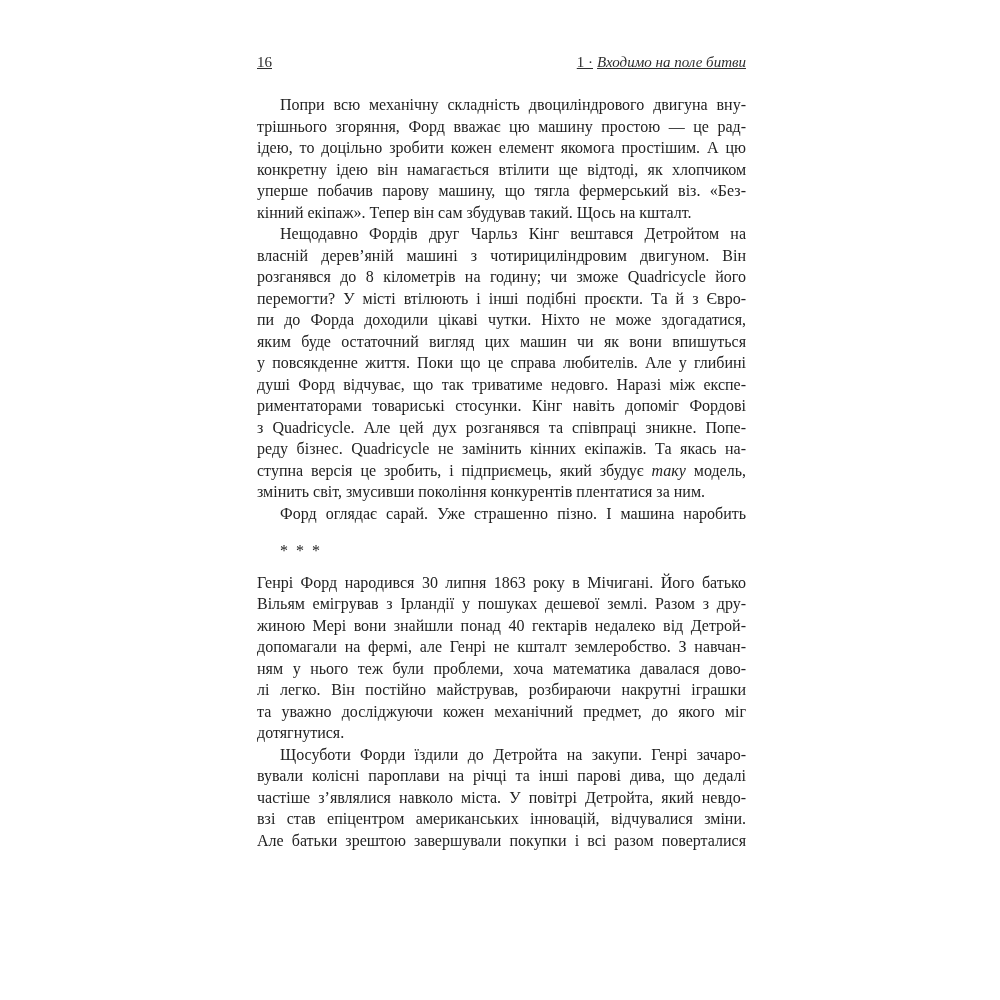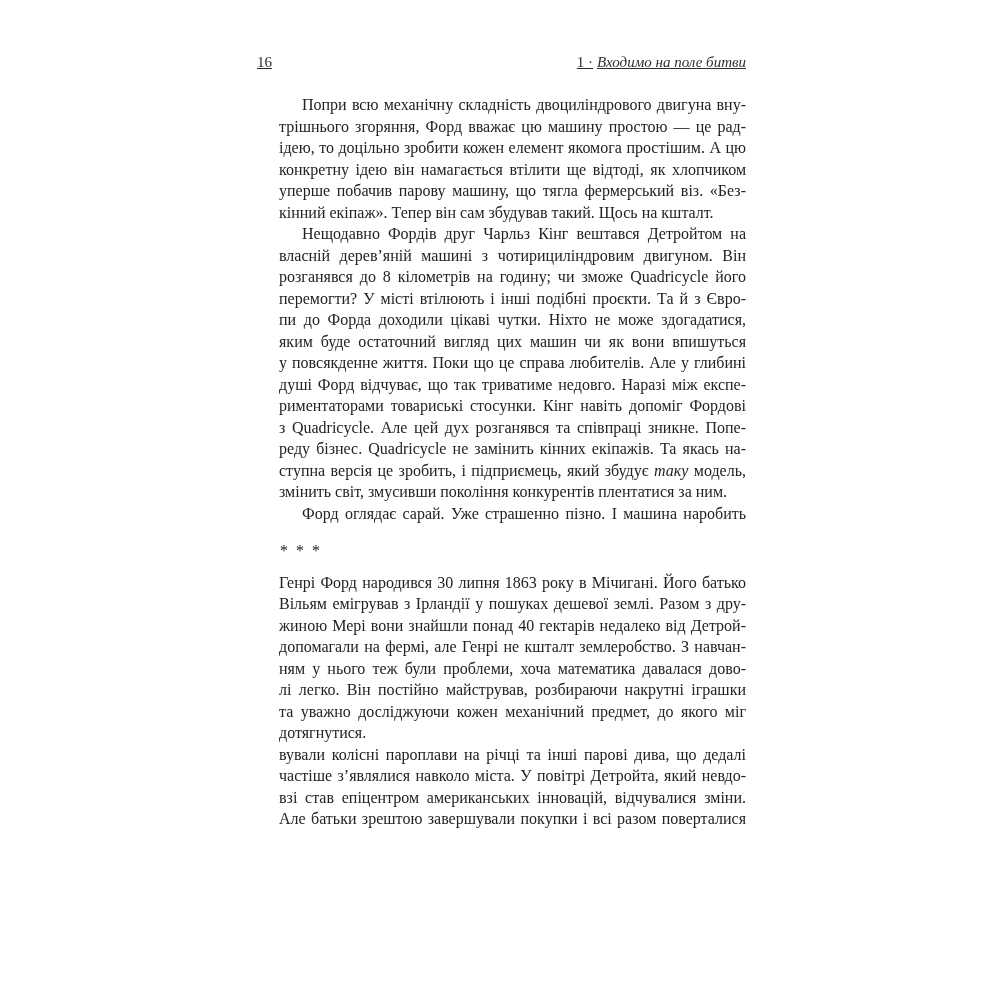--- a/index.html
+++ b/index.html
@@ -34,21 +34,20 @@
     font-size: 16px;
     line-height: 21.5px;
     color: #222222;
   }
   .line {
     text-align: justify;
     text-align-last: justify;
     height: 21.5px;
     overflow: hidden;
     white-space: normal;
-    margin-left: 22px;
   }
   .line.last { text-align-last: left; }
   .line.indent { text-indent: 23px; }
   .line i { font-style: italic; }
   .separator {
     margin: 16px 0 10px 0;
     text-indent: 23px;
     height: 21.5px;
     letter-spacing: 2px;
     color: #222222;
@@ -87,17 +86,18 @@
     <div class="line indent">Форд оглядає сарай. Уже страшенно пізно. І машина наробить</div>
     <div class="separator">* * *</div>
     <div class="line">Генрі Форд народився 30 липня 1863 року в Мічигані. Його батько</div>
     <div class="line">Вільям емігрував з Ірландії у пошуках дешевої землі. Разом з дру-</div>
     <div class="line">жиною Мері вони знайшли понад 40 гектарів недалеко від Детрой-</div>
     <div class="line">допомагали на фермі, але Генрі не кшталт землеробство. З навчан-</div>
     <div class="line">ням у нього теж були проблеми, хоча математика давалася дово-</div>
     <div class="line">лі легко. Він постійно майстрував, розбираючи накрутні іграшки</div>
     <div class="line">та уважно досліджуючи кожен механічний предмет, до якого міг</div>
     <div class="line last">дотягнутися.</div>
+    <div class="line indent">Щосуботи Форди їздили до Детройта на закупи. Генрі зачаро-</div>
     <div class="line">вували колісні пароплави на річці та інші парові дива, що дедалі</div>
     <div class="line">частіше з’являлися навколо міста. У повітрі Детройта, який невдо-</div>
     <div class="line">взі став епіцентром американських інновацій, відчувалися зміни.</div>
     <div class="line">Але батьки зрештою завершували покупки і всі разом поверталися</div>
   </div>
 
 </body></html>

